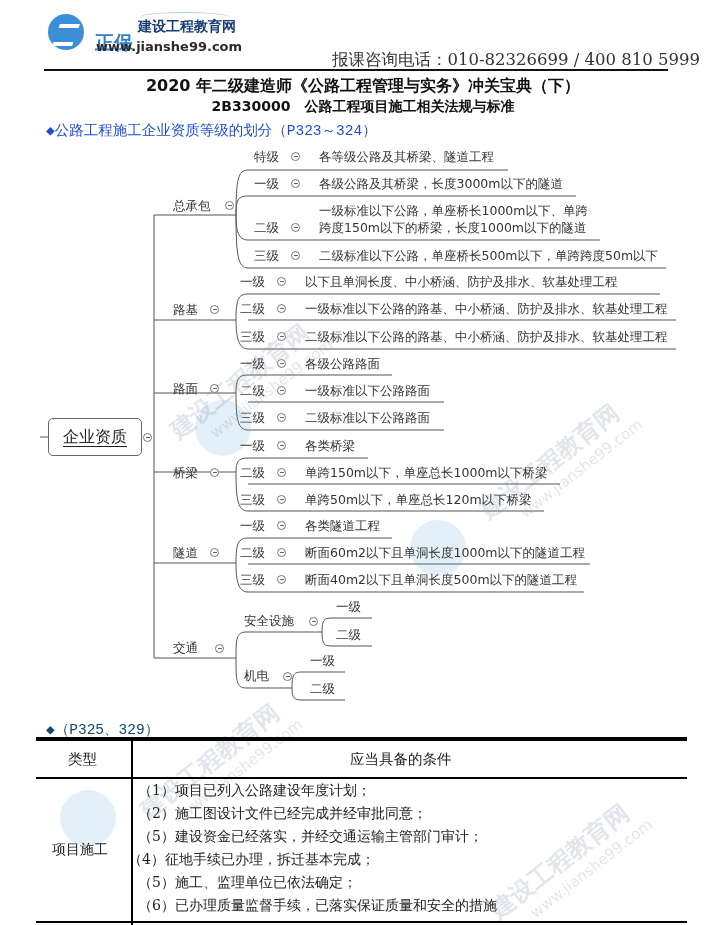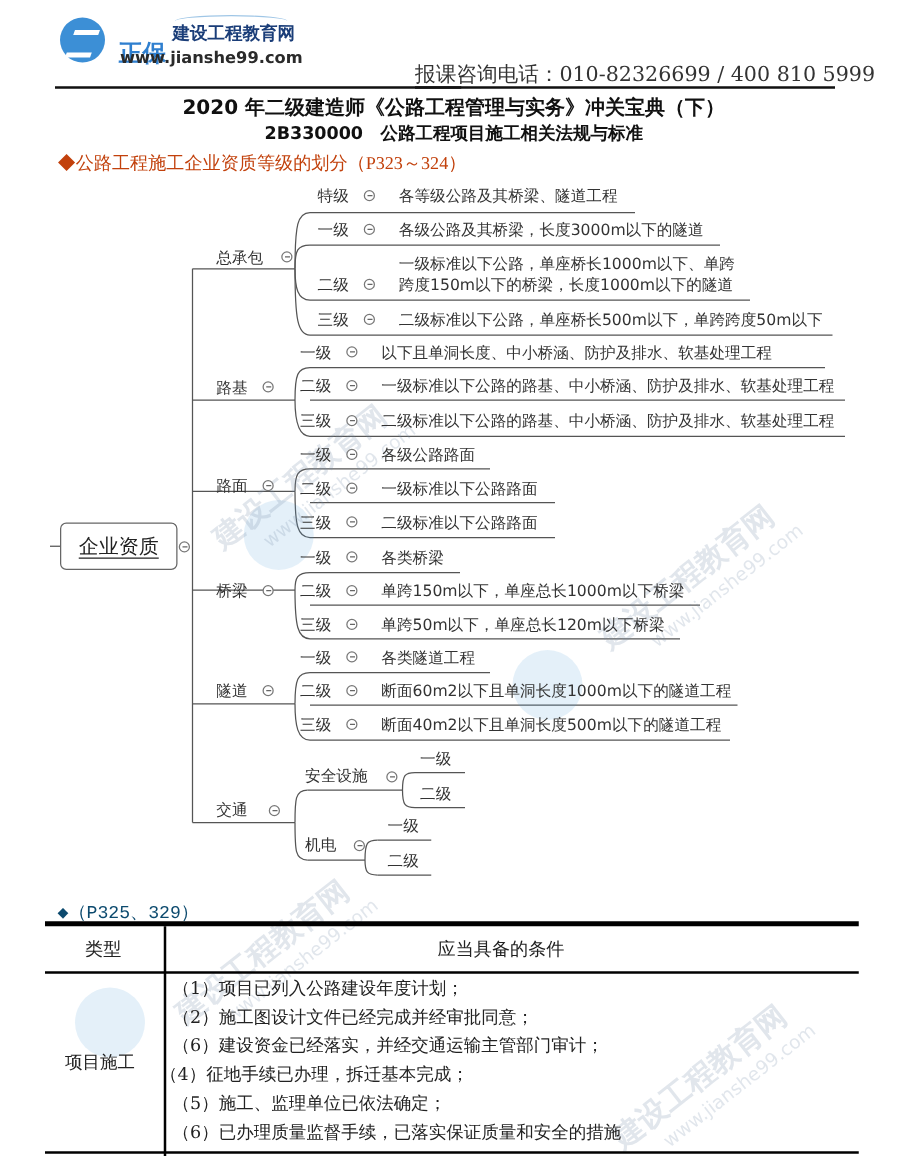--- a/index.html
+++ b/index.html
@@ -13,21 +13,21 @@
   .brand-zb { left: 95px; top: 30px; font-size: 19px; font-weight: bold; color: #2f7fcf; font-family: "DejaVu Sans", sans-serif; }
   .brand-name { left: 138px; top: 18px; font-size: 14px; font-weight: bold; color: #1a3d78; }
   .brand-url { left: 96px; top: 39px; font-size: 13px; font-weight: bold; color: #2a2a2a; }
   .brand-arc { position: absolute; left: 140px; top: 12px; width: 90px; height: 10px; border-top: 1.5px solid #9fc6e6; border-radius: 50% 50% 0 0; }
   .hotline { left: 332px; top: 49px; font-size: 16.5px; font-family: "DejaVu Serif", serif; color: #333; }
   .header-rule { position: absolute; left: 44px; top: 69px; width: 325px; height: 1.5px; background: #111; }
   .header-rule2 { position: absolute; left: 332px; top: 69px; width: 336px; height: 1.5px; background: #111; }
 
   .title { left: 0; width: 726px; text-align: center; top: 76px; font-size: 16px; font-weight: bold; color: #111; }
   .subtitle { left: 0; width: 726px; text-align: center; top: 98px; font-size: 14px; font-weight: bold; color: #111; }
-  .section1 { left: 46px; top: 121px; font-size: 14.5px; font-family: Liberation Serif, serif; color: #c2410c; }
+  .section1 { left: 46px; top: 121px; font-size: 14.5px; font-family: Liberation Mono, monospace; color: #1d4ed8; }
 
   
   .mm { font-size: 12.5px; color: #333; text-align: center; }
   .mm-lvl { font-size: 12.5px; color: #333; }
   .collapse { position: absolute; width: 9px; height: 9px; border: 1px solid #777; border-radius: 50%; background: #fff; }
   .collapse::after { content: ""; position: absolute; left: 1.5px; top: 3px; width: 4px; height: 1px; background: #666; }
   .root-node { position: absolute; left: 48px; top: 418px; width: 94px; height: 38px; border: 1px solid #666; border-radius: 5px; background: #fff; font-size: 16px; color: #222; text-align: center; line-height: 36px; }
   .root-node span { border-bottom: 1px solid #222; }
 
   
@@ -232,18 +232,18 @@
   <div class="tbl-bot"></div>
   <div class="tbl-vline"></div>
 
   <div class="abs tbl-h" style="left:68px;">类型</div>
   <div class="abs tbl-h" style="left:350px;">应当具备的条件</div>
 
   <div>
     <div class="abs tbl-cell" style="left:52px;top:841px;">项目施工</div>
     <div class="abs tbl-cell" style="left:138px;top:782px;">（1）项目已列入公路建设年度计划；</div>
     <div class="abs tbl-cell" style="left:138px;top:805px;">（2）施工图设计文件已经完成并经审批同意；</div>
-    <div class="abs tbl-cell" style="left:138px;top:828px;">（6）建设资金已经落实，并经交通运输主管部门审计；</div>
+    <div class="abs tbl-cell" style="left:138px;top:828px;">（5）建设资金已经落实，并经交通运输主管部门审计；</div>
     <div class="abs tbl-cell" style="left:128px;top:851px;">（4）征地手续已办理，拆迁基本完成；</div>
     <div class="abs tbl-cell" style="left:138px;top:874px;">（5）施工、监理单位已依法确定；</div>
     <div class="abs tbl-cell" style="left:138px;top:897px;">（6）已办理质量监督手续，已落实保证质量和安全的措施</div>
   </div>
 </div>
 
 </body></html>

